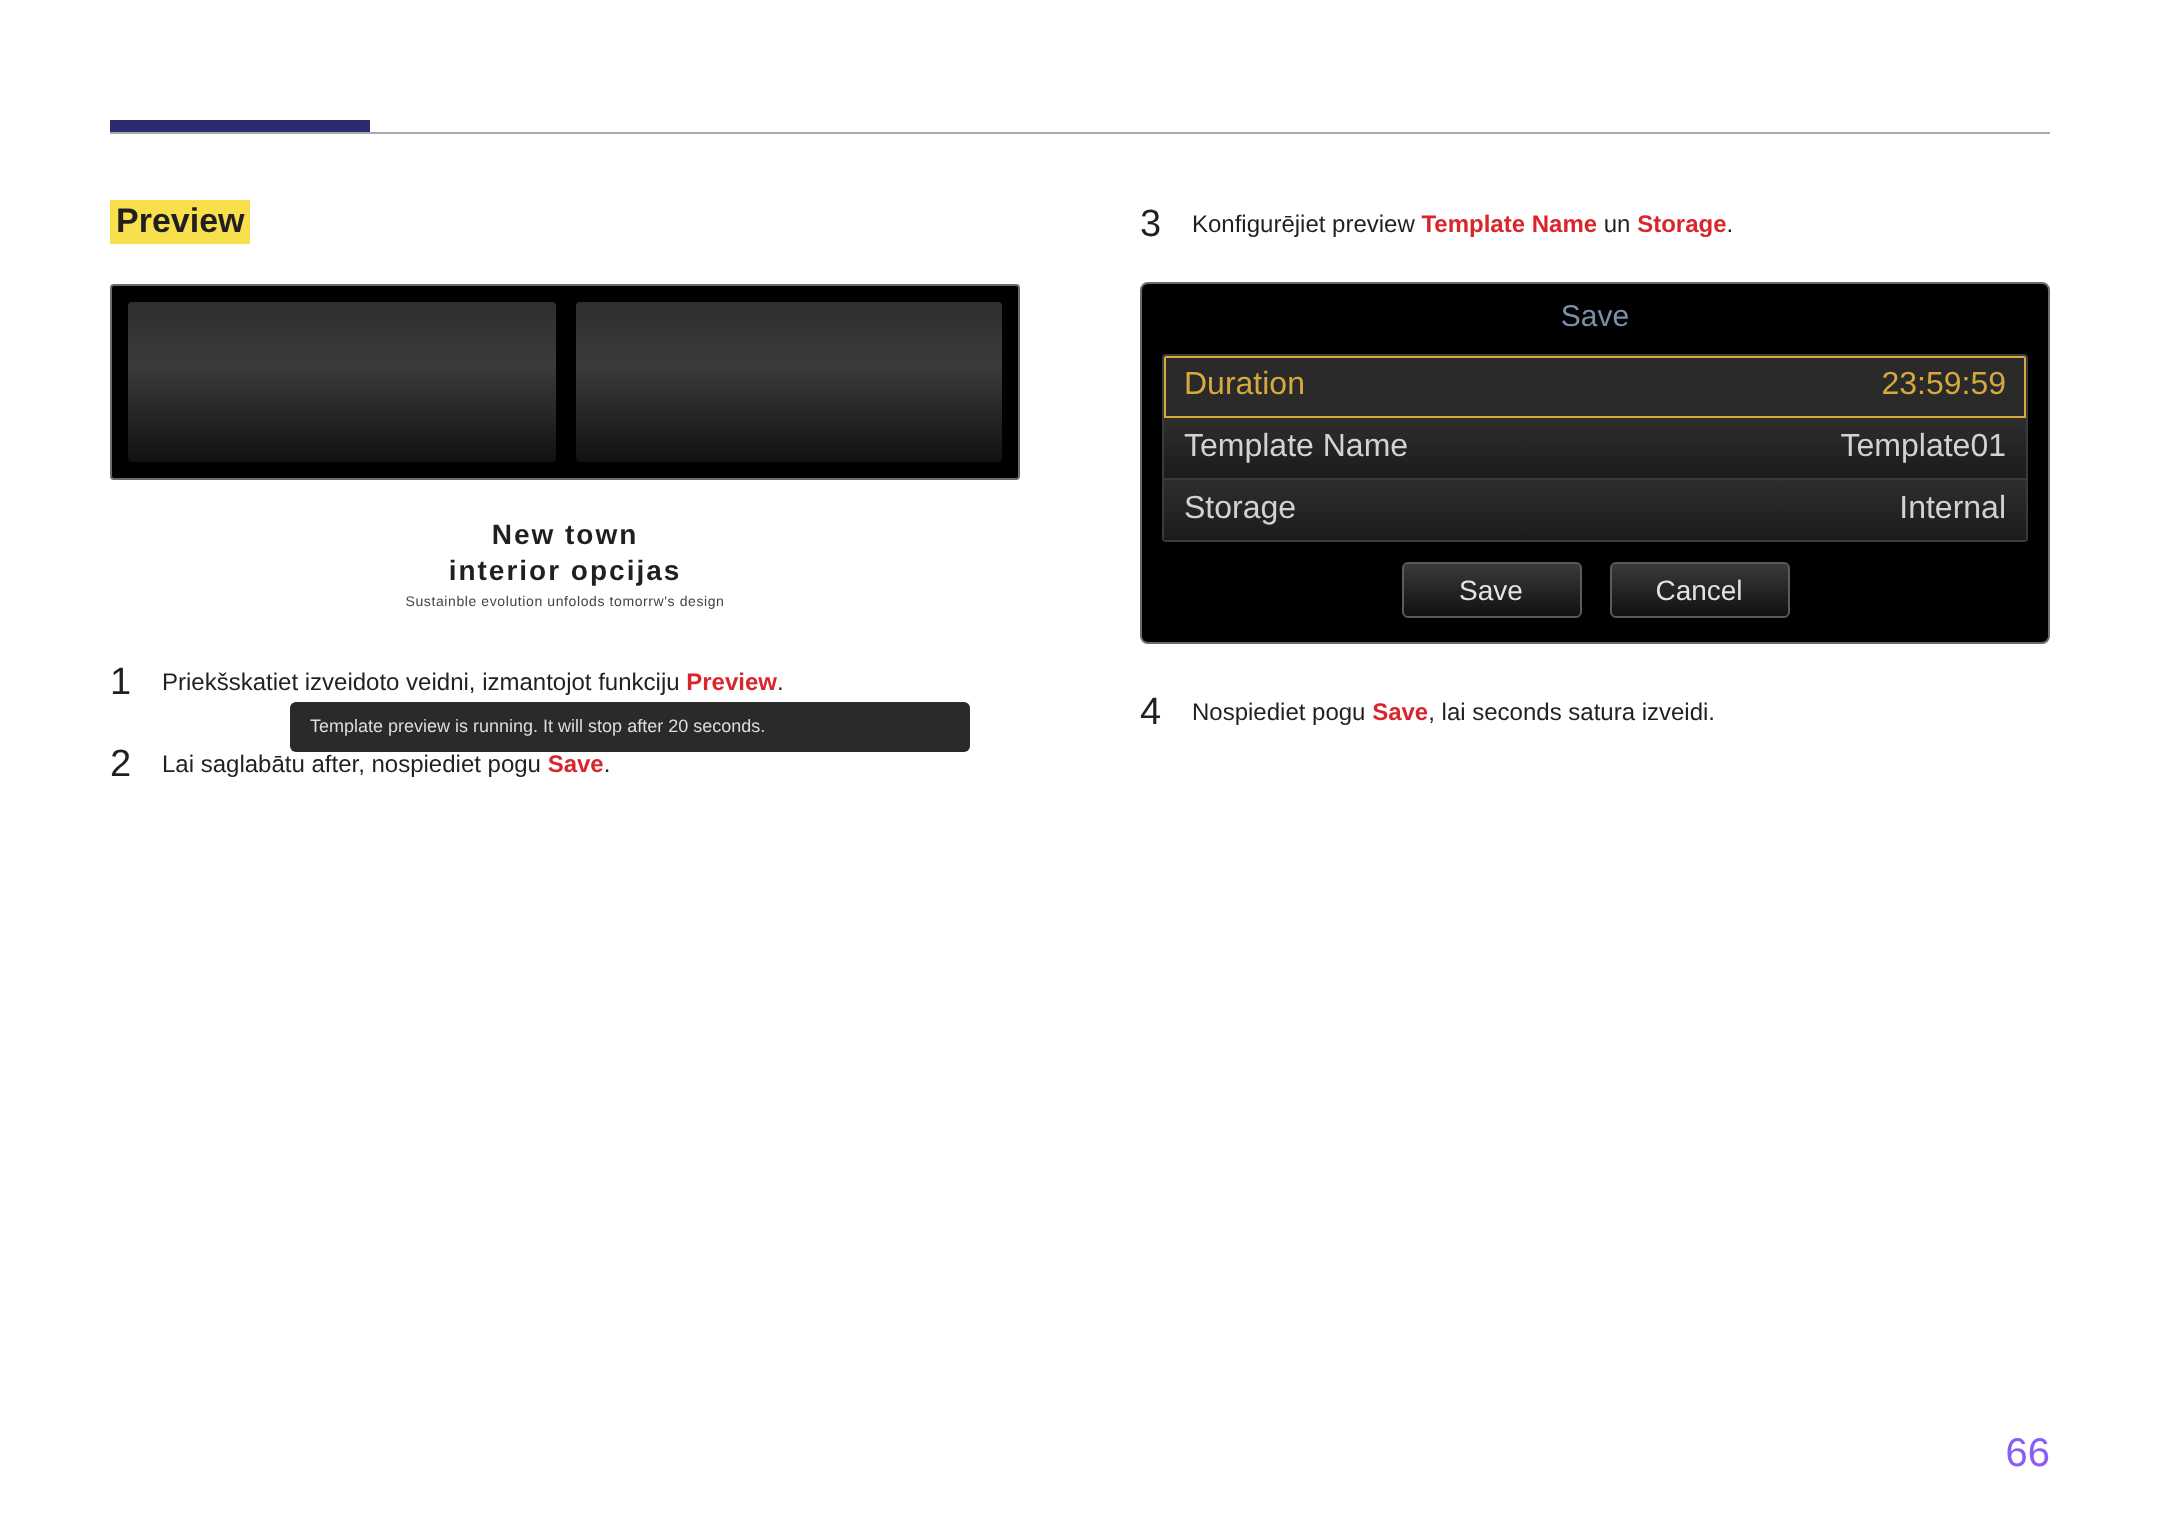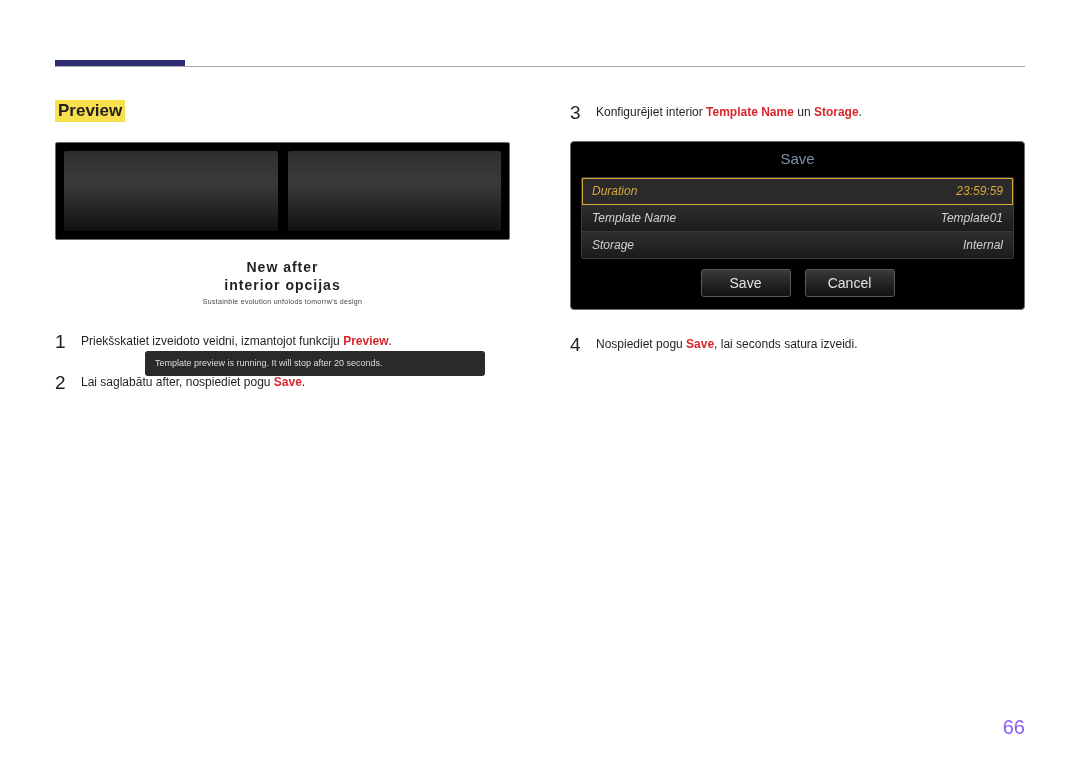--- a/index.html
+++ b/index.html
@@ -118,26 +118,25 @@
   .dialog-table {
     margin: 4px 10px 10px 10px;
     border: 1px solid #3a3a3a;
     border-radius: 2px;
     overflow: hidden;
   }
   .drow {
     display: flex;
     justify-content: space-between;
     align-items: center;
-    font-size: 12px;
+    font-size: 16px;
     padding: 6px 10px;
     color: #d2d2d2;
     background: linear-gradient(180deg, #2e2e2e 0%, #1b1b1b 100%);
     border-bottom: 1px solid #3a3a3a;
-    font-style: italic;
   }
   .drow:last-child { border-bottom: none; }
   .drow.selected {
     color: #d7a83c;
     background: #2a2a2a;
     outline: 1px solid #d7a83c;
     outline-offset: -1px;
     z-index: 2;
     position: relative;
   }
@@ -181,21 +180,21 @@
 
       <div class="preview-figure">
         <div class="preview-frames">
           <div class="frame"></div>
           <div class="frame"></div>
         </div>
       </div>
       <div class="toast">Template preview is running. It will stop after 20 seconds.</div>
 
       <div class="caption">
-        <div>New after</div>
+        <div>New town</div>
         <div>interior opcijas</div>
       </div>
       <div class="caption-sub">Sustainble evolution unfolods tomorrw's design</div>
 
       <div class="steps">
         <div class="step">
           <div class="step-num">1</div>
           <div class="step-body">
             <span>Priekšskatiet izveidoto veidni, izmantojot funkciju </span><span class="kw">Preview</span><span>.</span>
           </div>
@@ -206,21 +205,21 @@
             <span>Lai saglabātu after, nospiediet pogu </span><span class="kw">Save</span><span>.</span>
           </div>
         </div>
       </div>
     </div>
 
     <div class="col">
       <div class="step">
         <div class="step-num">3</div>
         <div class="step-body">
-          <span>Konfigurējiet interior </span><span class="kw">Template Name</span><span> un </span><span class="kw">Storage</span><span>.</span>
+          <span>Konfigurējiet preview </span><span class="kw">Template Name</span><span> un </span><span class="kw">Storage</span><span>.</span>
         </div>
       </div>
 
       <div class="dialog">
         <div class="dialog-title">Save</div>
         <div class="dialog-table">
           <div class="drow selected">
             <span class="rlabel">Duration</span>
             <span class="rvalue">23:59:59</span>
           </div>

